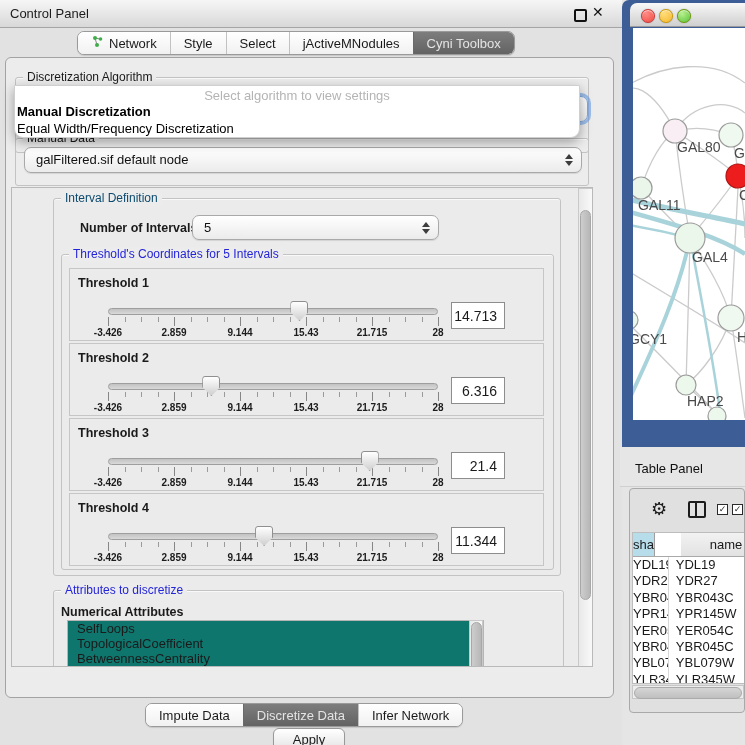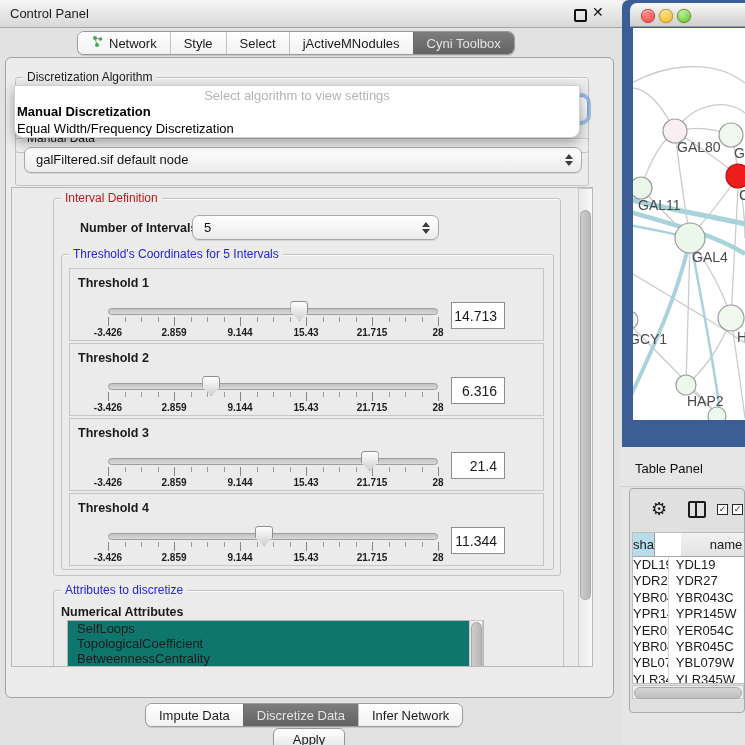--- a/index.html
+++ b/index.html
@@ -26,21 +26,21 @@
   #top-tabs{left:77px;top:31px;}
   #bottom-tabs{left:145px;top:703px;}
 
   #cp-body{position:absolute;left:5px;top:57px;width:609px;height:641px;background:#ececec;
     border:1px solid #a3a3a3;border-radius:6px;box-sizing:border-box;}
 
   
   .group{position:absolute;border:1px solid #c3c3c3;border-radius:3px;
     box-shadow:inset 0 1px 0 rgba(255,255,255,.7);}
   .glabel{position:absolute;top:-8px;left:7px;background:#ececec;padding:0 4px;font-size:12px;line-height:15px;white-space:nowrap;}
-  .glabel.green{color:#b91c1c;}
+  .glabel.green{color:#0c4a6e;}
   .glabel.blue{color:#2424d8;}
 
   
   .combo{position:absolute;background:linear-gradient(#ffffff,#ebebeb);border:1px solid #a9a9a9;
     border-radius:7px;box-shadow:0 1px 1px rgba(0,0,0,.10);cursor:pointer;}
   .combo .ctext{position:absolute;left:11px;top:4px;font-size:13px;color:#111;white-space:nowrap;}
   .arrows{position:absolute;right:8px;top:50%;transform:translateY(-50%);display:flex;flex-direction:column;align-items:center;gap:2px;}
   .arr-up{width:0;height:0;border-left:4px solid transparent;border-right:4px solid transparent;border-bottom:5px solid #3d3d3d;}
   .arr-dn{width:0;height:0;border-left:4px solid transparent;border-right:4px solid transparent;border-top:5px solid #3d3d3d;}
 

